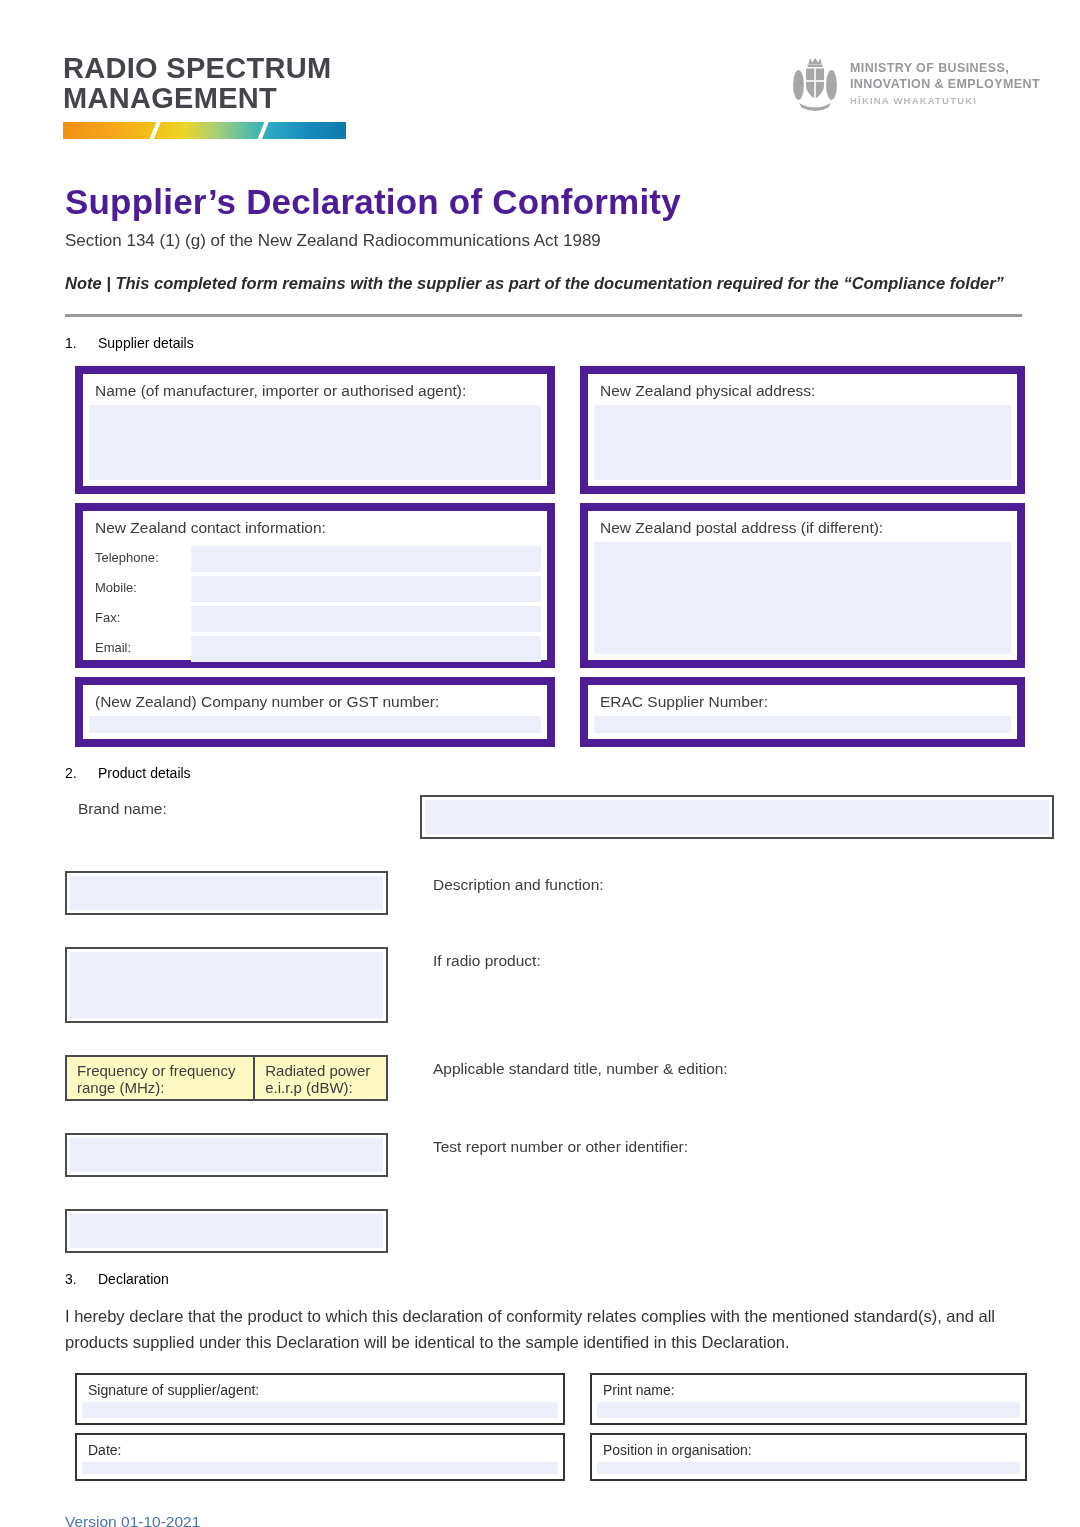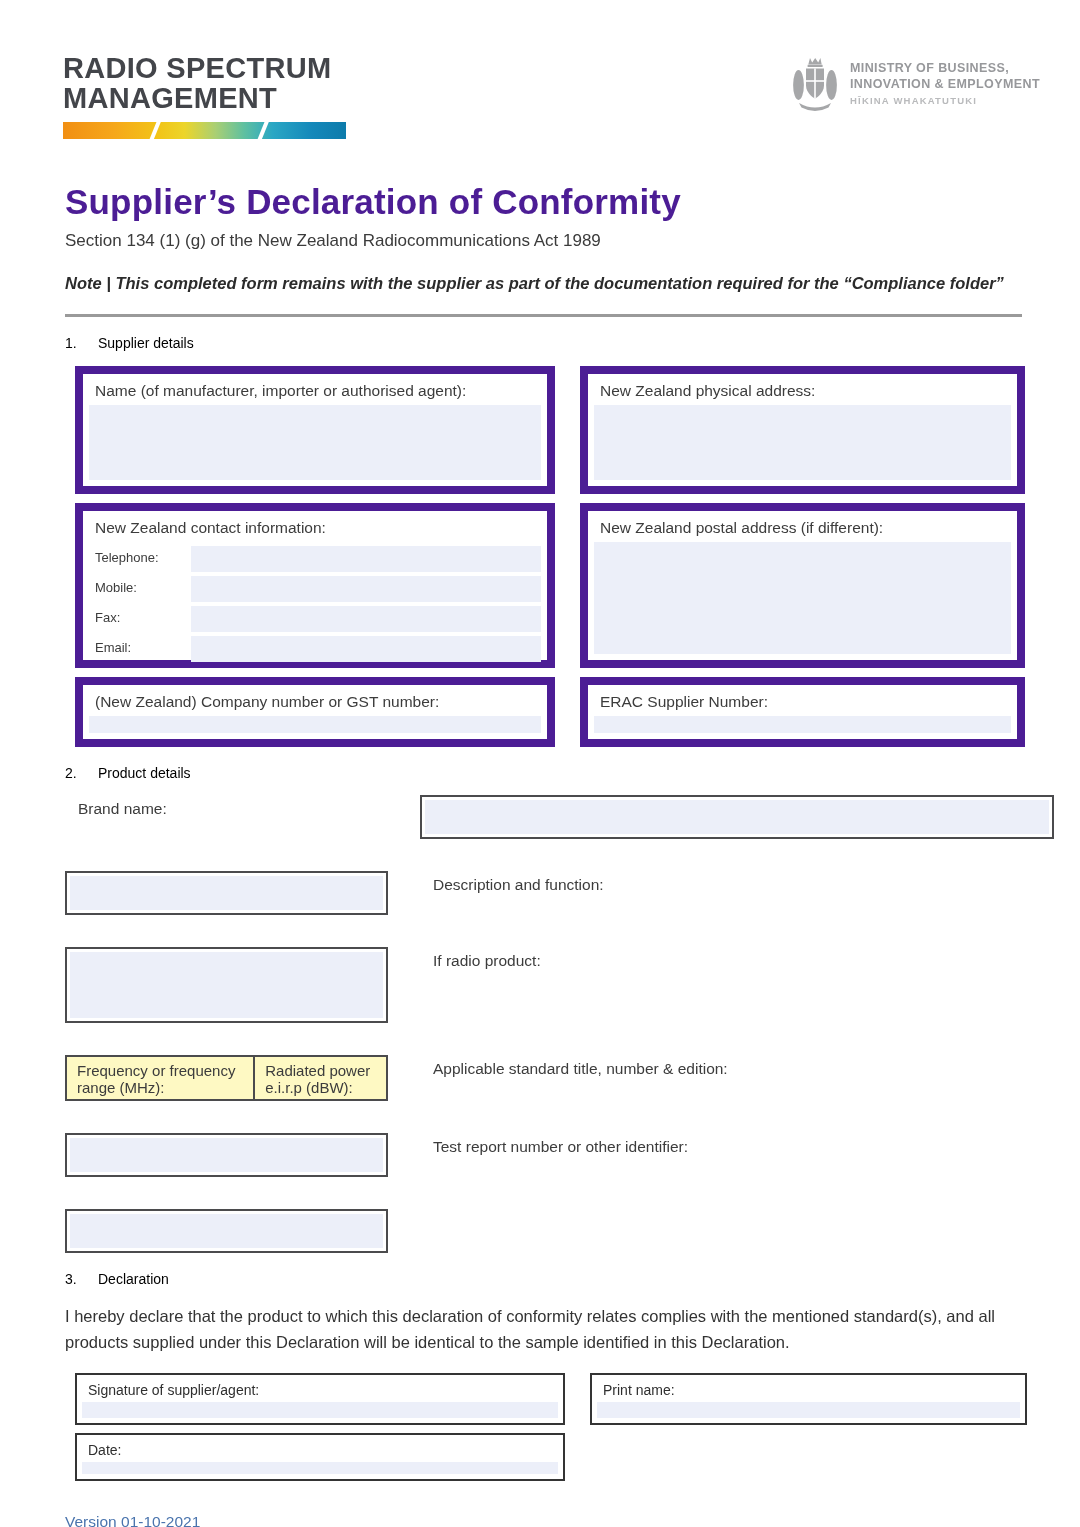--- a/index.html
+++ b/index.html
@@ -220,18 +220,22 @@
         <div class="fill"></div>
       </div>
       <div class="dbox">
         <div class="lab">Print name:</div>
         <div class="fill"></div>
       </div>
       <div class="dbox">
         <div class="lab">Date:</div>
         <div class="fill"></div>
       </div>
+      <div class="dbox">
+        <div class="lab">Position in organisation:</div>
+        <div class="fill"></div>
+      </div>
     </div>
 
     <div class="version">Version 01-10-2021</div>
 
   </div>
 </div>
 
 </body></html>

